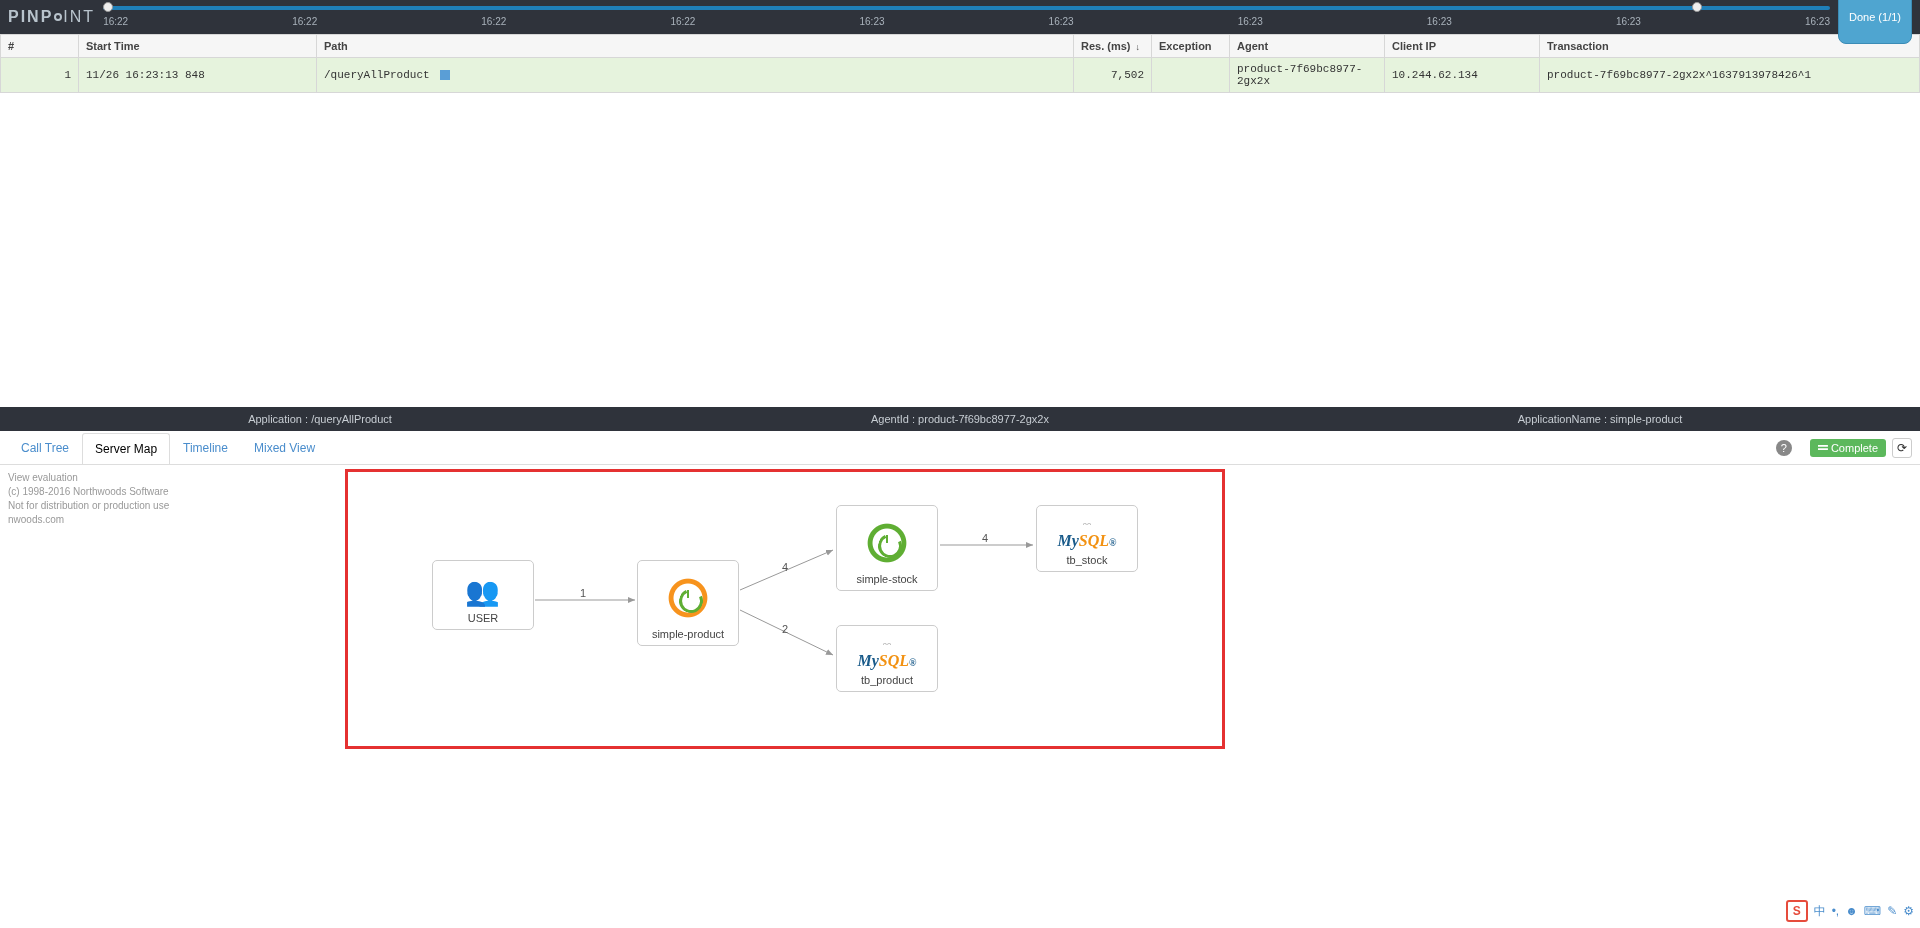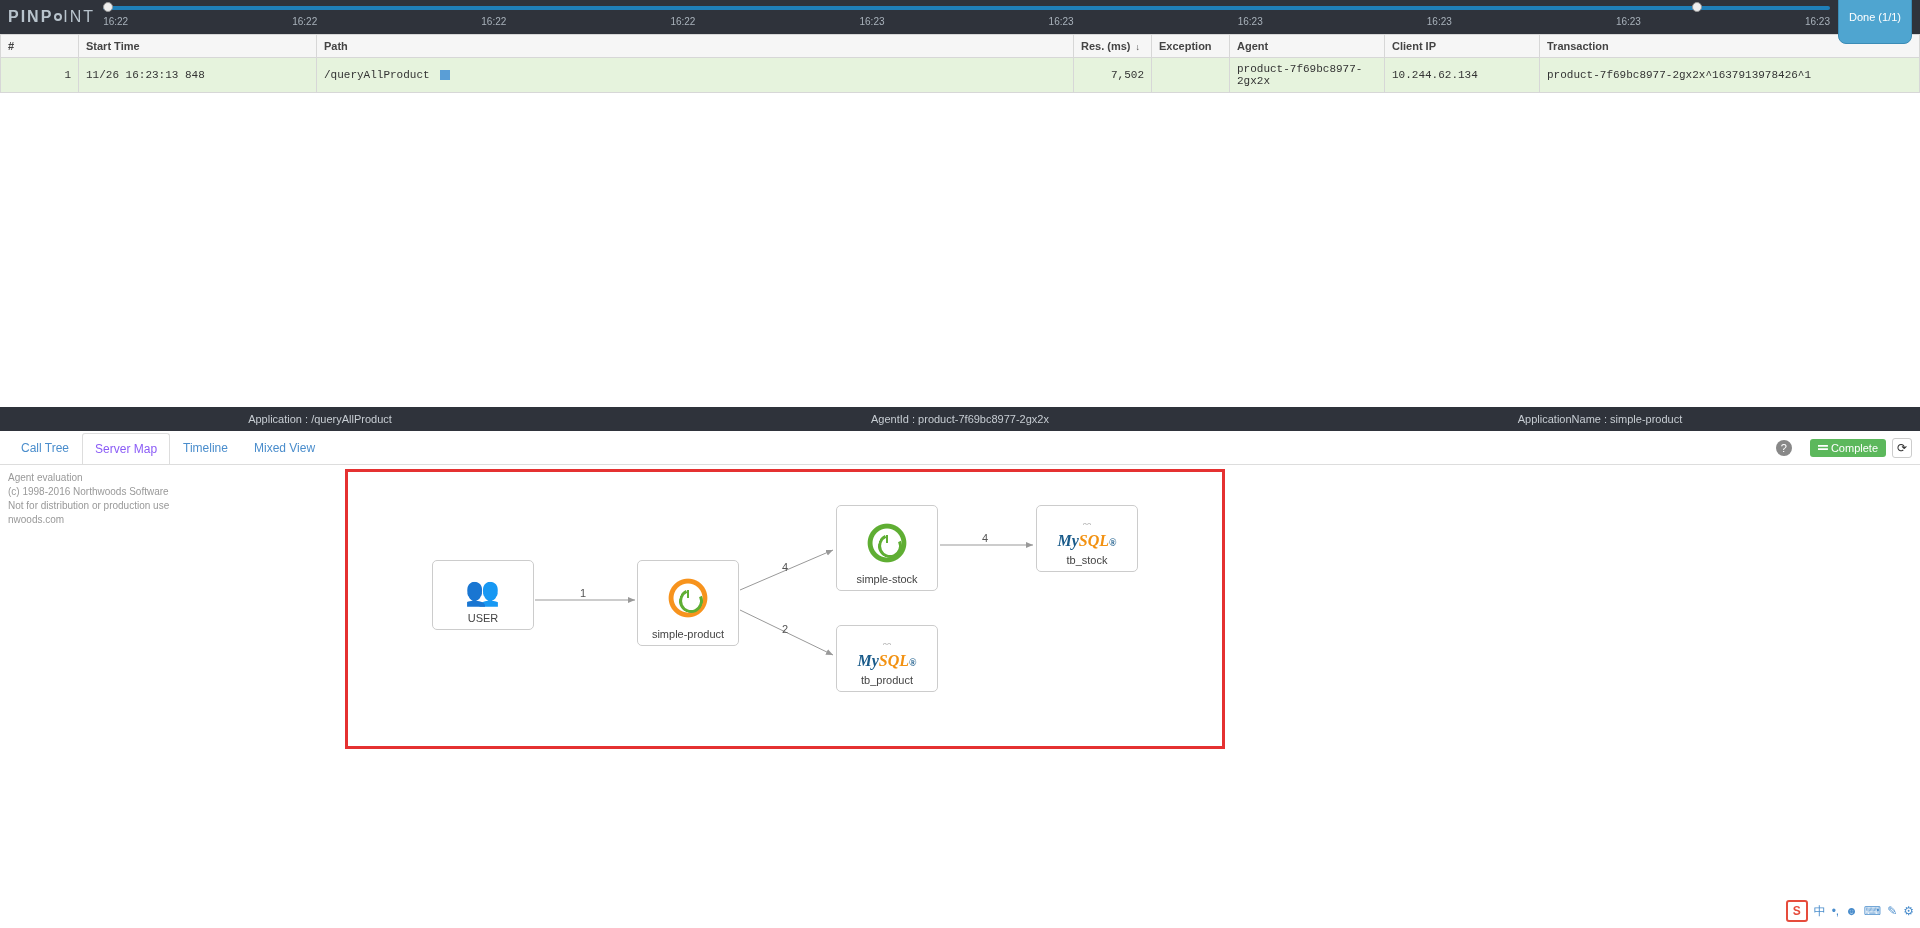--- a/index.html
+++ b/index.html
@@ -29,21 +29,21 @@
 
 .spacer-area { height: 314px; }
 
 
 .infobar { background: #2f333b; color: #c7cdd3; display: flex; font-size: 11px; height: 24px; }
 .infobar > div { flex: 1; text-align: center; line-height: 24px; }
 
 
 .tabs-row { display: flex; align-items: center; border-bottom: 1px solid #ddd; height: 34px; padding: 0 8px; }
 .tab { padding: 8px 12px; color: #4a8dcc; font-size: 12px; cursor: pointer; border: 1px solid transparent; border-bottom: none; }
-.tab.active { color: #8b5cf6; border-color: #ddd; background: #fff; border-radius: 3px 3px 0 0; position: relative; top: 1px; }
+.tab.active { color: #000000; border-color: #ddd; background: #fff; border-radius: 3px 3px 0 0; position: relative; top: 1px; }
 .tabs-right { margin-left: auto; display: flex; align-items: center; gap: 6px; }
 .help-ic { width: 16px; height: 16px; border-radius: 50%; background: #888; color: #fff; font-size: 11px; text-align: center; line-height: 16px; cursor: pointer; }
 .complete-badge { background: #5cb85c; color: #fff; padding: 3px 8px; border-radius: 3px; font-size: 11px; display: flex; align-items: center; gap: 3px; margin-left: 12px; }
 .complete-badge::before { content: ""; display: inline-block; width: 10px; height: 8px; background: #fff; clip-path: polygon(0 20%, 100% 20%, 100% 40%, 0 40%, 0 60%, 100% 60%, 100% 80%, 0 80%); }
 .refresh-ic { width: 20px; height: 20px; border: 1px solid #ccc; border-radius: 3px; text-align: center; line-height: 18px; cursor: pointer; }
 
 
 .canvas-wrap { position: relative; height: 300px; }
 .wm { position: absolute; left: 8px; top: 6px; font-size: 10px; color: #999; line-height: 1.4; }
 .red-box { position: absolute; left: 345px; top: 4px; width: 880px; height: 280px; border: 3px solid #e53131; }
@@ -154,21 +154,21 @@
     <div class="help-ic">?</div>
     <div class="complete-badge">
         <span>Complete</span>
       </div>
     <div class="refresh-ic">⟳</div>
   </div>
 </div>
 
 <div class="canvas-wrap">
   <div class="wm">
-    <div>Agent evaluation</div>
+    <div>View evaluation</div>
     <div>(c) 1998-2016 Northwoods Software</div>
     <div>Not for distribution or production use</div>
     <div>nwoods.com</div>
   </div>
   <div class="red-box"></div>
 
   <svg class="edges">
     <defs>
         <marker id="ah" markerWidth="8" markerHeight="8" refX="7" refY="3" orient="auto">
           <path d="M0,0 L7,3 L0,6 Z" fill="#999"></path>

